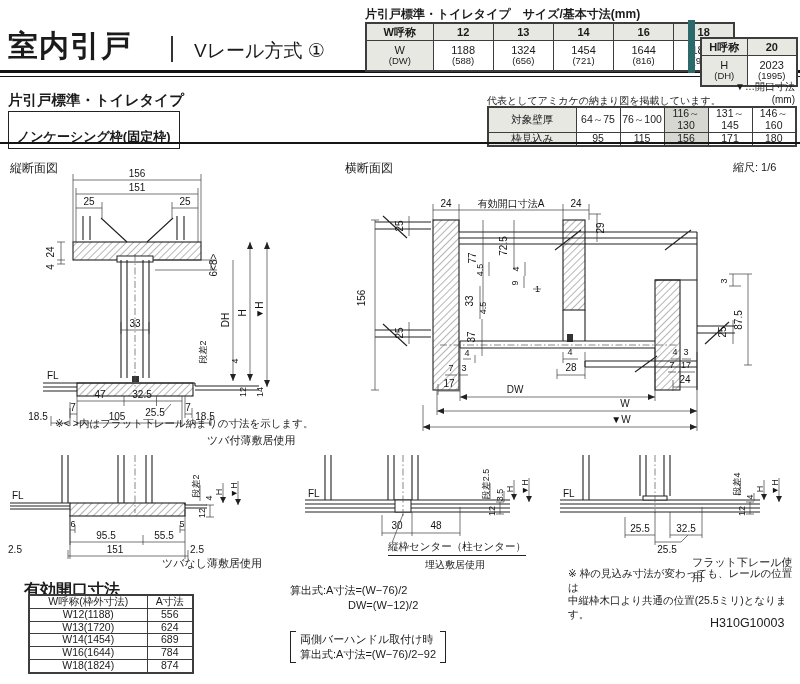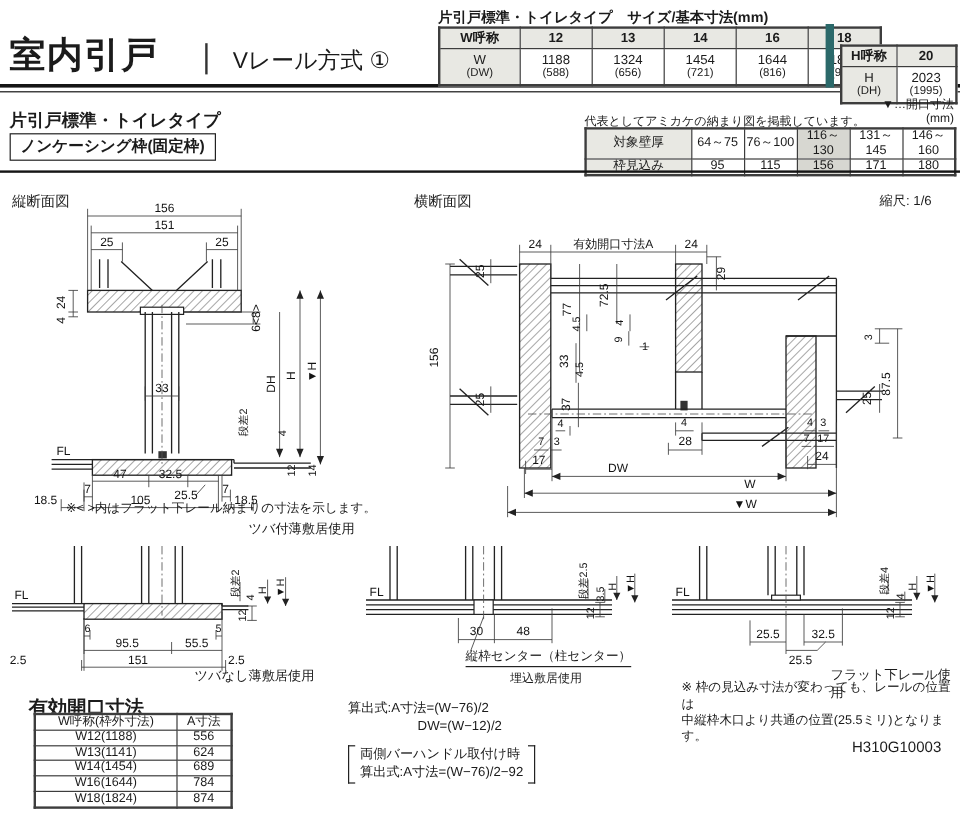--- a/index.html
+++ b/index.html
@@ -6,31 +6,31 @@
   body{position:relative;width:800px;height:684px;background:#fff;overflow:hidden;
        font-family:"Liberation Sans","DejaVu Sans",sans-serif;color:#1b1b1b}
   .abs{position:absolute}
   .b{font-weight:bold}
   .rule{position:absolute;left:0;width:800px;background:#151515}
   .spec{border-collapse:collapse;table-layout:fixed;text-align:center;border:2px solid #3d3d3d;background:#fff}
   .spec td{border:1px solid #3d3d3d;padding:0;line-height:1.12;overflow:hidden}
   .sh{background:#e8e8e3}
   .hl{background:#d7d7d1}
   .s10{font-size:9.5px}
-  .box{border:1.4px solid #222;padding:1px 8px 2px;display:inline-block}
+  .box{border:1.4px solid #222;padding:16px 8px 2px;display:inline-block}
   svg .LN{stroke:#222;stroke-width:1.1;fill:none}
   svg .ln{stroke:#3c3c3c;stroke-width:.7;fill:none}
   svg .dd{stroke:#555;stroke-width:.7;fill:none;stroke-dasharray:7 2.5 1.5 2.5}
   svg .ar{fill:#222;stroke:none}
   svg .wt{fill:#fff;stroke:#222;stroke-width:1}
   svg .dk{fill:#333;stroke:none}
   svg text{font-size:10px;fill:#141414;text-anchor:middle;font-family:"Liberation Sans","DejaVu Sans",sans-serif}
   svg text.sm{font-size:9px}
   svg text.st{text-anchor:start}
-  .bracket{position:relative;padding:1px 10px;margin-top:8px}
+  .bracket{position:relative;padding:1px 10px;margin-top:18px}
   .bracket::before,.bracket::after{content:"";position:absolute;top:0;bottom:0;width:5px}
   .bracket::before{left:0;border:1.4px solid #222;border-right:none}
   .bracket::after{right:0;border:1.4px solid #222;border-left:none}
 </style>
 </head>
 <body>
 
 <div class="abs b" style="left:8px;top:26px;font-size:30px;letter-spacing:1px">室内引戸</div>
 <div class="abs" style="left:171px;top:36px;width:1.5px;height:26px;background:#333"></div>
 <div class="abs" style="left:194px;top:38px;font-size:19px">Vレール方式 ①</div>
@@ -387,21 +387,21 @@
   <tbody>
       <tr style="height:11px">
     <td>W呼称(枠外寸法)</td>
     <td>A寸法</td>
   </tr>
   <tr style="height:11px">
     <td>W12(1188)</td>
     <td>556</td>
   </tr>
   <tr style="height:11px">
-    <td>W13(1141)</td>
+    <td>W13(1720)</td>
     <td>624</td>
   </tr>
   <tr style="height:11px">
     <td>W14(1454)</td>
     <td>689</td>
   </tr>
   <tr style="height:11px">
     <td>W16(1644)</td>
     <td>784</td>
   </tr>

